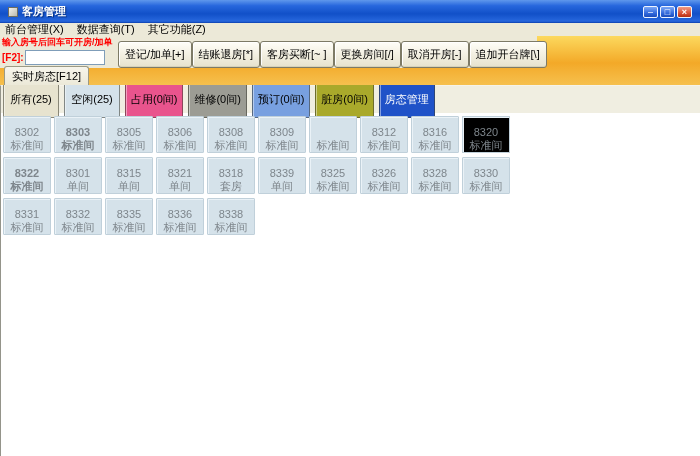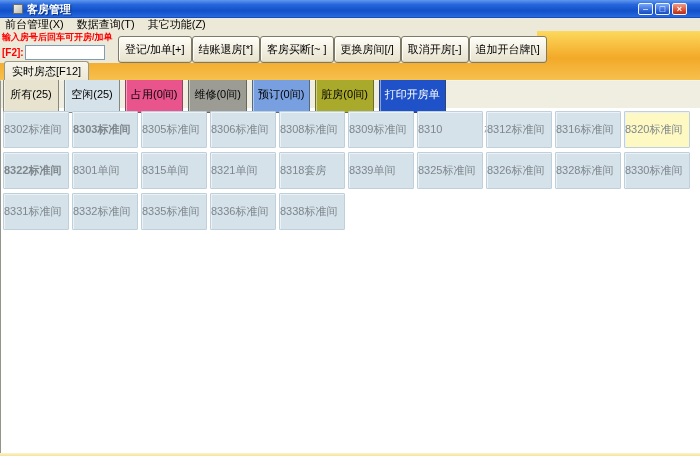--- a/index.html
+++ b/index.html
@@ -2,21 +2,21 @@
 <html><head>
 <meta charset="utf-8">
 <style>
   * { box-sizing: border-box; margin: 0; padding: 0; }
   html, body { width: 700px; height: 456px; overflow: hidden; }
   body { font-family: "Liberation Sans", sans-serif; }
   .window { width: 700px; height: 456px; position: relative; background: #fff; }
 
   
   .titlebar {
-    height: 18px; display: flex; align-items: center; padding: 0 13px;
+    height: 23px; display: flex; align-items: center; padding: 0 8px;
     background: linear-gradient(180deg, #5f98ec 0%, #2767dd 25%, #1150c8 60%, #2767dd 92%, #0c3fae 100%);
   }
   .app-icon { width: 10px; height: 10px; flex: 0 0 auto;
     background: linear-gradient(135deg,#f2f2ee,#b9b9ad); border: 1px solid #6d6d62; }
   .title-text { color: #fff; font-weight: bold; font-size: 11px; margin-left: 4px; flex: 1;
     text-shadow: 1px 1px 1px #002a7a; white-space: nowrap; }
   .win-btns { display: flex; gap: 2px; }
   .win-btn { width: 15px; height: 12px; font-size: 9px; line-height: 10px; text-align: center;
     color: #fff; border: 1px solid #eef3ff; border-radius: 2px; cursor: default; }
   .win-btn.blue { background: linear-gradient(180deg,#7aa6f6,#2b62d8 70%,#1c4cb8); }
@@ -51,24 +51,24 @@
   
   .page { border-left: 1px solid #94948a; border-top: 1px solid #f5f3ea; }
   .filterbar { height: 27px; background: #f0eee1; display: flex; align-items: center;
     gap: 5px; padding: 0 0 0 2px; }
   .filter-btn { min-width: 56px; text-align: center; font-size: 11px; padding: 10px 5px;
     border: 1px solid rgba(60,60,50,.55); border-radius: 1px; white-space: nowrap; cursor: default;
     box-shadow: inset 1px 1px 0 rgba(255,255,255,.45); }
 
   .room-area { height: 345px; background: #fff; padding: 3px 0 0 2px; overflow: hidden; }
   .room-row { display: flex; gap: 3px; margin-bottom: 4px; }
-  .room-btn { width: 66px; height: 37px; flex: 0 0 auto; cursor: default;
+  .room-btn { width: 48px; height: 37px; flex: 0 0 auto; cursor: default;
     background: #d5e2ea; border: 1px solid #c0d0da; border-radius: 1px;
     box-shadow: inset 1px 1px 0 #eaf2f7;
-    display: flex; flex-direction: row; align-items: center; justify-content: flex-start;
+    display: flex; flex-direction: column; align-items: center; justify-content: flex-end;
     font-size: 11px; color: #7e868c; line-height: 13px; }
   .room-btn .rnum, .room-btn .rtype { white-space: nowrap; }
 
   .bottom-strip { height: 7px; background: linear-gradient(180deg,#fbf4d0,#efc94c); }
 </style>
 </head>
 <body>
 
 <div class="window">
 
@@ -112,21 +112,21 @@
   </div>
 
   <div class="page">
     <div class="filterbar">
         <button class="filter-btn" style="background: rgb(231, 227, 207); color: rgb(0, 0, 0);">所有(25)</button>
         <button class="filter-btn" style="background: rgb(213, 226, 234); color: rgb(0, 0, 0);">空闲(25)</button>
         <button class="filter-btn" style="background: rgb(233, 84, 141); color: rgb(0, 0, 0);">占用(0间)</button>
         <button class="filter-btn" style="background: rgb(156, 156, 148); color: rgb(0, 0, 0);">维修(0间)</button>
         <button class="filter-btn" style="background: rgb(120, 160, 224); color: rgb(0, 0, 0);">预订(0间)</button>
         <button class="filter-btn" style="background: rgb(169, 169, 43); color: rgb(0, 0, 0);">脏房(0间)</button>
-        <button class="filter-btn" style="background: rgb(31, 82, 200); color: rgb(255, 255, 255);">打印开房单</button>
+        <button class="filter-btn" style="background: rgb(31, 82, 200); color: rgb(255, 255, 255);">房态管理</button>
       </div>
     <div class="room-area">
         <div class="room-row">
           <button class="room-btn" style="background: rgb(213, 226, 234);">
             <span class="rnum">8302</span>
             <span class="rtype">标准间</span>
           </button>
           <button class="room-btn" style="background: rgb(213, 226, 234); font-weight: bold;">
             <span class="rnum">8303</span>
             <span class="rtype">标准间</span>
@@ -152,21 +152,21 @@
             <span class="rtype">标准间</span>
           </button>
           <button class="room-btn" style="background: rgb(213, 226, 234);">
             <span class="rnum">8312</span>
             <span class="rtype">标准间</span>
           </button>
           <button class="room-btn" style="background: rgb(213, 226, 234);">
             <span class="rnum">8316</span>
             <span class="rtype">标准间</span>
           </button>
-          <button class="room-btn" style="background: #fef9c3;">
+          <button class="room-btn" style="background: #000000;">
             <span class="rnum">8320</span>
             <span class="rtype">标准间</span>
           </button>
         </div>
         <div class="room-row">
           <button class="room-btn" style="background: rgb(213, 226, 234); font-weight: bold;">
             <span class="rnum">8322</span>
             <span class="rtype">标准间</span>
           </button>
           <button class="room-btn" style="background: rgb(213, 226, 234);">

